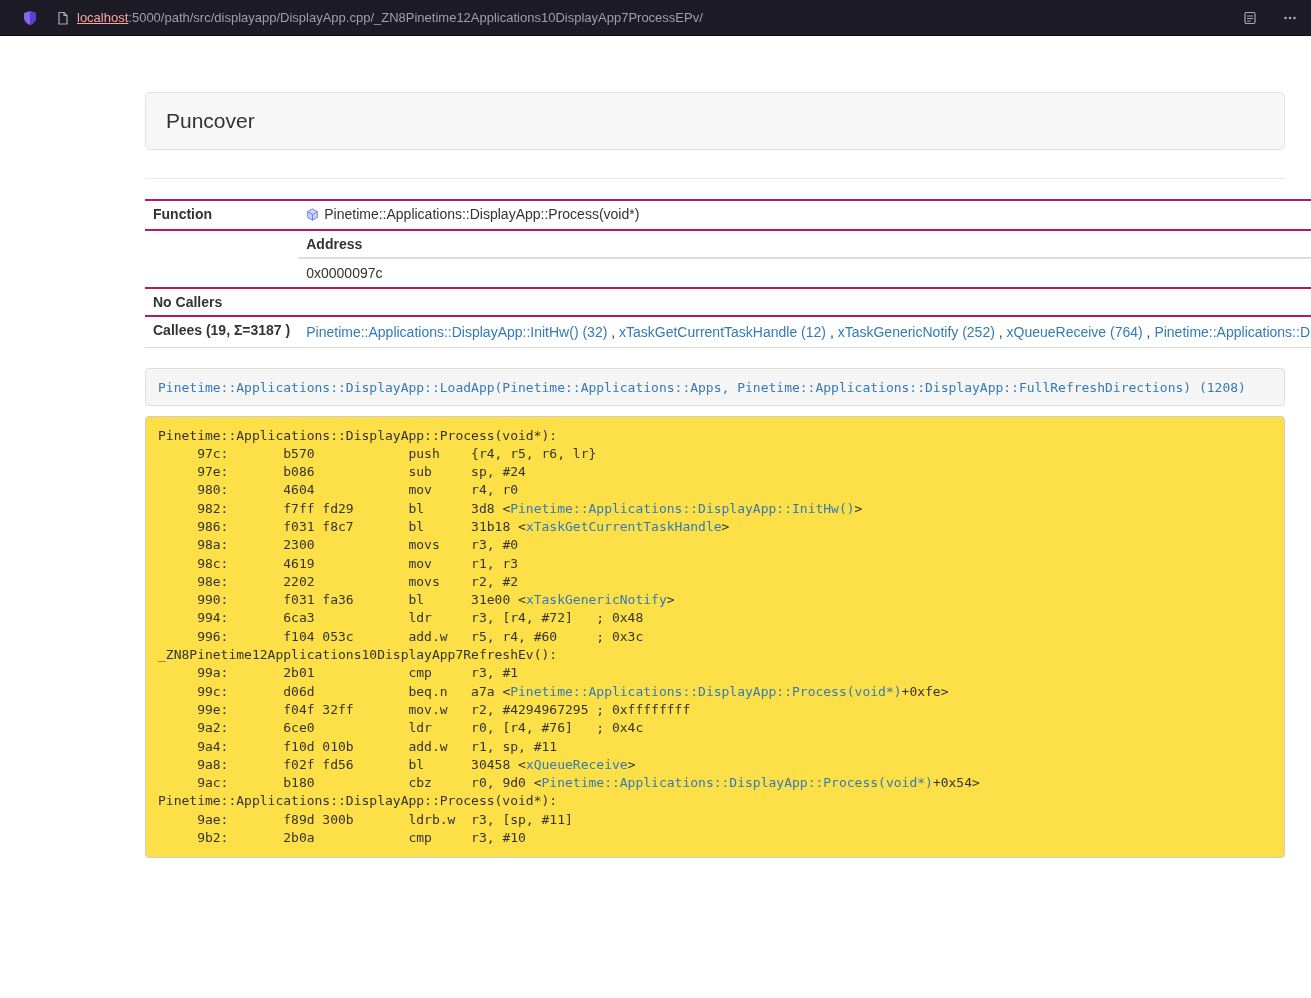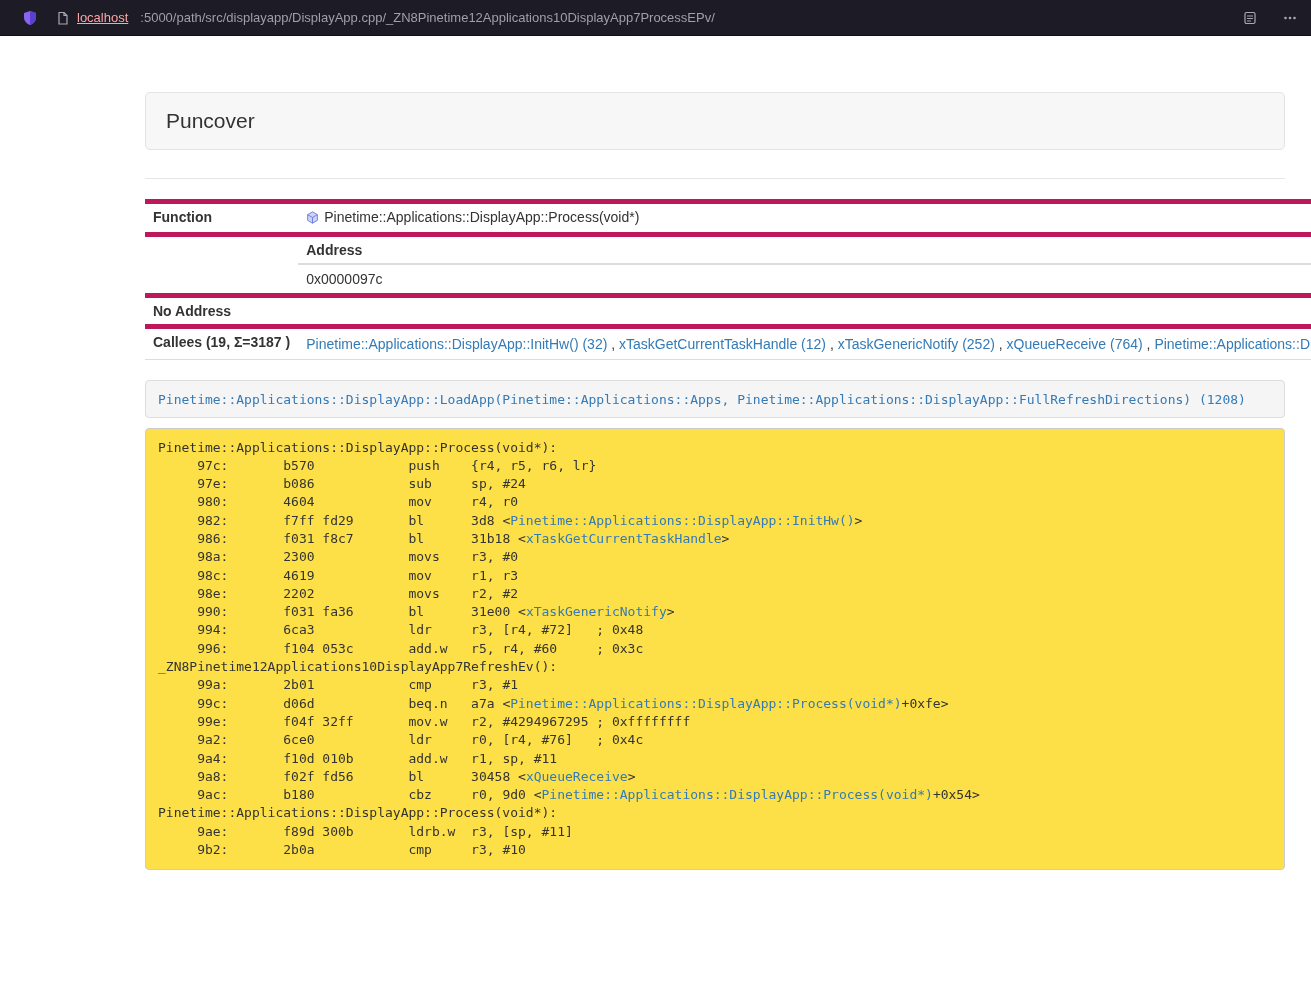--- a/index.html
+++ b/index.html
@@ -8,36 +8,36 @@
   a { color:#337ab7; text-decoration:none; }
 
   
   .toolbar { height:36px; background:#1d1b25; border-bottom:1px solid #100f16;
     display:flex; align-items:center; padding:0 10px 0 22px; }
   .toolbar svg { flex:0 0 auto; }
   .urlbar { flex:1 1 auto; display:flex; align-items:center; margin-left:18px; overflow:hidden; }
   .urlbar svg { margin-right:7px; }
   .url-text { font-size:13px; white-space:nowrap; overflow:hidden; }
   .url-host { color:#fca5a5;text-decoration:underline; }
-  .url-path { color:#9f9fad;padding-left:12px; }
+  .url-path { color:#9f9fad; }
   .tb-right { display:flex; align-items:center; gap:26px; margin-left:16px; padding-right:4px; }
 
   
   .container { width:1140px; margin-left:145px; }
   .jumbo { margin-top:56px; background:#f7f7f7; border:1px solid #e3e3e3;
     border-radius:5px; padding:16px 20px; }
   .jumbo h1 { font-size:21px; font-weight:400; color:#333; line-height:24px; }
   hr.rule { border:0; border-top:1px solid #e7e7e7; margin:28px 0 20px; }
 
   .breadcrumb { font-size:14px; margin-bottom:10px; }
   .breadcrumb .sep, .breadcrumb .plain { color:#333; white-space:pre; }
 
   table.fn { width:100%; border-collapse:collapse; border-bottom:1px solid #ddd; }
   table.fn > tbody > tr > th,
-  table.fn > tbody > tr > td { border-top:5px solid #be185d; padding:5px 8px;
+  table.fn > tbody > tr > td { border-top:2px solid #be185d; padding:5px 8px;
     text-align:left; vertical-align:top;margin-left:42px; }
   table.fn > tbody > tr > th { font-weight:bold; width:150px; white-space:nowrap; }
   td.nested { padding:0 !important; }
 
   table.detail { width:100%; border-collapse:collapse; }
   table.detail th { border-bottom:2px solid #ddd; padding:5px 8px; text-align:left; font-weight:bold; }
   table.detail td { padding:6px 8px; text-align:left; }
   .col-address { width:27%; }
 
   .fn-title { display:inline-flex; align-items:center; gap:5px; }
@@ -118,21 +118,21 @@
             <tbody>
               <tr>
                 <td>0x0000097c</td>
 
               </tr>
             </tbody>
           </table>
         </td>
       </tr>
       <tr>
-        <th>No Address</th>
+        <th>No Callers</th>
         <td></td>
       </tr>
       <tr>
         <th>Callees (19, Σ=3187 )</th>
         <td class="callees"><a href="#">Pinetime::Applications::DisplayApp::InitHw() (32)</a><span class="comma"> , </span><a href="#">xTaskGetCurrentTaskHandle (12)</a><span class="comma"> , </span><a href="#">xTaskGenericNotify (252)</a><span class="comma"> , </span><a href="#">xQueueReceive (764)</a><span class="comma"> , </span><a href="#">Pinetime::Applications::DisplayApp::LoadApp(Pinetime::Applications::Apps, Pinetime::Applications::DisplayApp::FullRefreshDirections) (1208)</a></td>
       </tr>
     </tbody>
   </table>
 
   <div class="panel">

